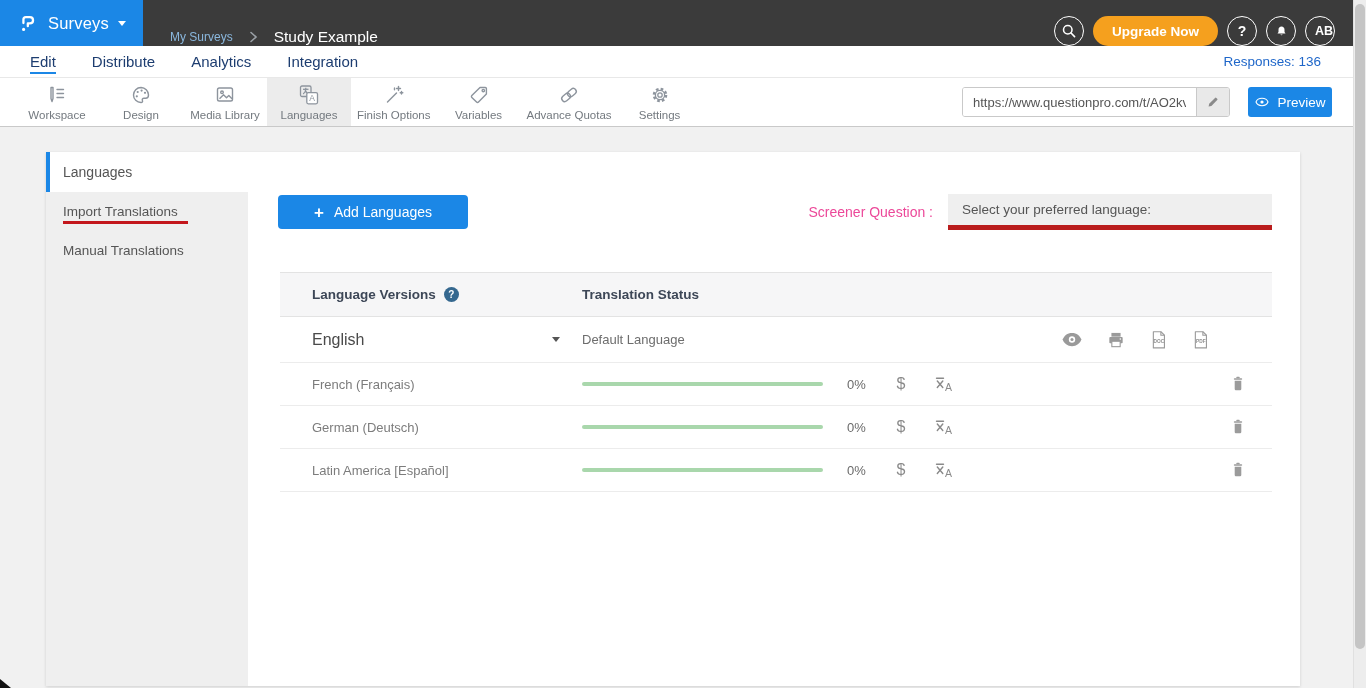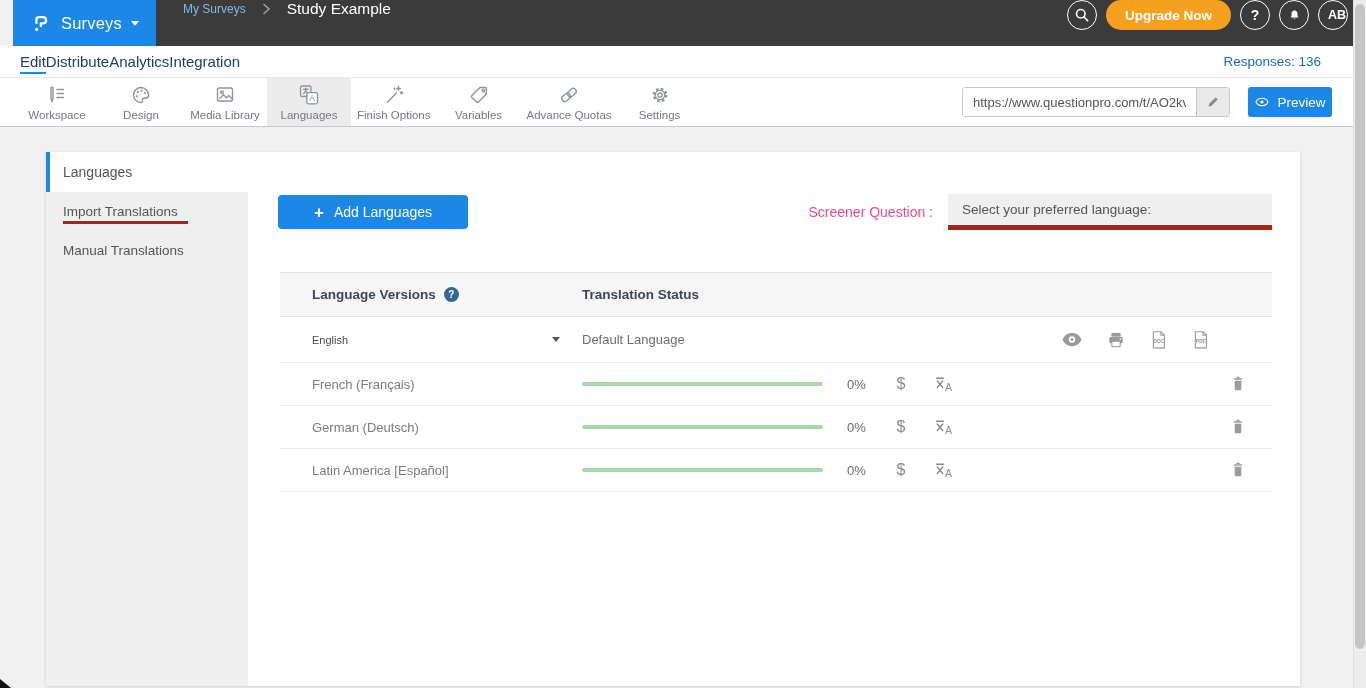--- a/index.html
+++ b/index.html
@@ -1,33 +1,33 @@
 <!DOCTYPE html>
 <html><head>
 <meta charset="utf-8">
 <style>
   * { margin:0; padding:0; box-sizing:border-box; }
   html,body { background:#d8d8d8; }
   body { font-family:"Liberation Sans", sans-serif; }
   .stage { position:relative; width:1366px; height:688px; background:#f1f1f1; overflow:hidden; margin:0 auto; }
 
   
-  .topbar { position:absolute; left:13px; top:0; width:1353px; height:46px; background:#3b3b3b; display:flex; align-items:flex-start; }
+  .topbar { position:absolute; left:0; top:0; width:1353px; height:46px; background:#3b3b3b; display:flex; align-items:flex-end; }
   .logo-box { width:143px; height:46px; background:#1b87e6; display:flex; align-items:center; justify-content:center; gap:9px; cursor:pointer; }
   .logo-box .prod { color:#fff; font-size:16.5px; font-weight:500; letter-spacing:.2px; }
   .caret-down { width:0; height:0; border-left:4.5px solid transparent; border-right:4.5px solid transparent; border-top:5px solid #fff; }
   .crumbs { display:flex; align-items:center; gap:16px; margin-left:27px; }
   .crumb-parent { color:#8ab7dd; font-size:12px; }
   .crumb-current { color:#ffffff; font-size:15.5px; }
   .top-actions { margin-left:auto; margin-right:18px; display:flex; align-items:center; gap:9px; }
   .circle-btn { width:30px; height:30px; border:1.6px solid #fff; border-radius:50%; display:flex; align-items:center; justify-content:center; color:#fff; font-size:13px; font-weight:bold; cursor:pointer; background:transparent; }
   .upgrade-btn { height:30px; padding:0 19px; border-radius:15px; background:#f5a01e; color:#fff; font-size:13.5px; font-weight:bold; display:flex; align-items:center; cursor:pointer; border:none; }
 
   
-  .tabs { position:absolute; left:0; top:46px; width:1353px; height:32px; background:#fff; border-bottom:1px solid #e8e8e8; display:flex; align-items:center; padding-left:20px; }
+  .tabs { position:absolute; left:0; top:46px; width:1353px; height:32px; background:#fff; border-bottom:1px solid #e8e8e8; display:flex; align-items:center; padding-left:30px; gap:36px; }
   .tab { color:#1d3d70; font-size:15px; font-weight:500; position:relative; cursor:pointer; line-height:30px; }
   .tab.active::after { content:""; position:absolute; left:0; right:0; bottom:3px; height:2px; background:#1b87e6; }
   .responses { margin-left:auto; margin-right:32px; color:#1e66c9; font-size:13.5px; font-weight:500; }
 
   
   .ribbon { position:absolute; left:0; top:78px; width:1353px; height:49px; background:#fff; border-bottom:1px solid #c9c9c9; display:flex; padding-left:15px; }
   .rib-item { min-width:84px; padding:0 6px; display:flex; flex-direction:column; align-items:center; justify-content:center; gap:2px; cursor:pointer; }
   .rib-item.active { background:#ececec; }
   .rib-icon { height:24px; display:flex; align-items:flex-end; }
   .rib-label { font-size:11.5px; color:#73797f; white-space:nowrap; }
@@ -53,21 +53,21 @@
   .screener-select { width:324px; height:36px; background:#efefef; border:none; border-bottom:5px solid #b91c1c; font-size:13.5px; color:#555; display:flex; align-items:center; padding-left:14px; cursor:pointer; }
 
   
   .lang-table { position:absolute; top:120px; left:32px; right:28px; }
   .t-head { height:45px; background:#f6f6f7; border-top:1px solid #e3e3e3; border-bottom:1px solid #e3e3e3; display:flex; align-items:center; font-weight:bold; font-size:13.5px; color:#3d4757; }
   .th-name { width:302px; padding-left:32px; display:flex; align-items:center; gap:8px; }
   .help-circle { width:15px; height:15px; border-radius:50%; background:#35688f; color:#fff; font-size:10px; font-weight:bold; display:flex; align-items:center; justify-content:center; cursor:pointer; }
   .t-row { border-bottom:1px solid #ececec; display:flex; align-items:center; }
   .row-default { height:46px; }
   .row-lang { height:43px; }
-  .cell-name { width:302px; padding-left:32px; padding-right:22px; display:flex; justify-content:space-between; align-items:center; color:#4a4a4a; font-size:11px; }
+  .cell-name { width:302px; padding-left:32px; padding-right:22px; display:flex; justify-content:space-between; align-items:center; color:#4a4a4a; font-size:16px; }
   .row-lang .cell-name { color:#7c7c7c; font-size:13px; }
   .dd-caret { width:0; height:0; border-left:4.5px solid transparent; border-right:4.5px solid transparent; border-top:5px solid #555; cursor:pointer; }
   .cell-status { flex:1; display:flex; align-items:center; color:#6d6d6d; font-size:13px; }
   .bar { width:241px; height:4px; background:#a9d7ac; border-radius:2px; }
   .pct { margin-left:24px; width:34px; color:#6b6b6b; font-size:13px; }
   .dollar { margin-left:10px; width:20px; text-align:center; color:#8a8a8a; font-size:16px; cursor:pointer; }
   .xa-icon { margin-left:22px; cursor:pointer; display:flex; }
   .actions { margin-left:auto; display:flex; align-items:center; gap:23px; padding-right:62px; }
   .actions .ico { cursor:pointer; display:flex; }
   .trash-wrap { margin-left:auto; padding-right:25px; display:flex; cursor:pointer; }

